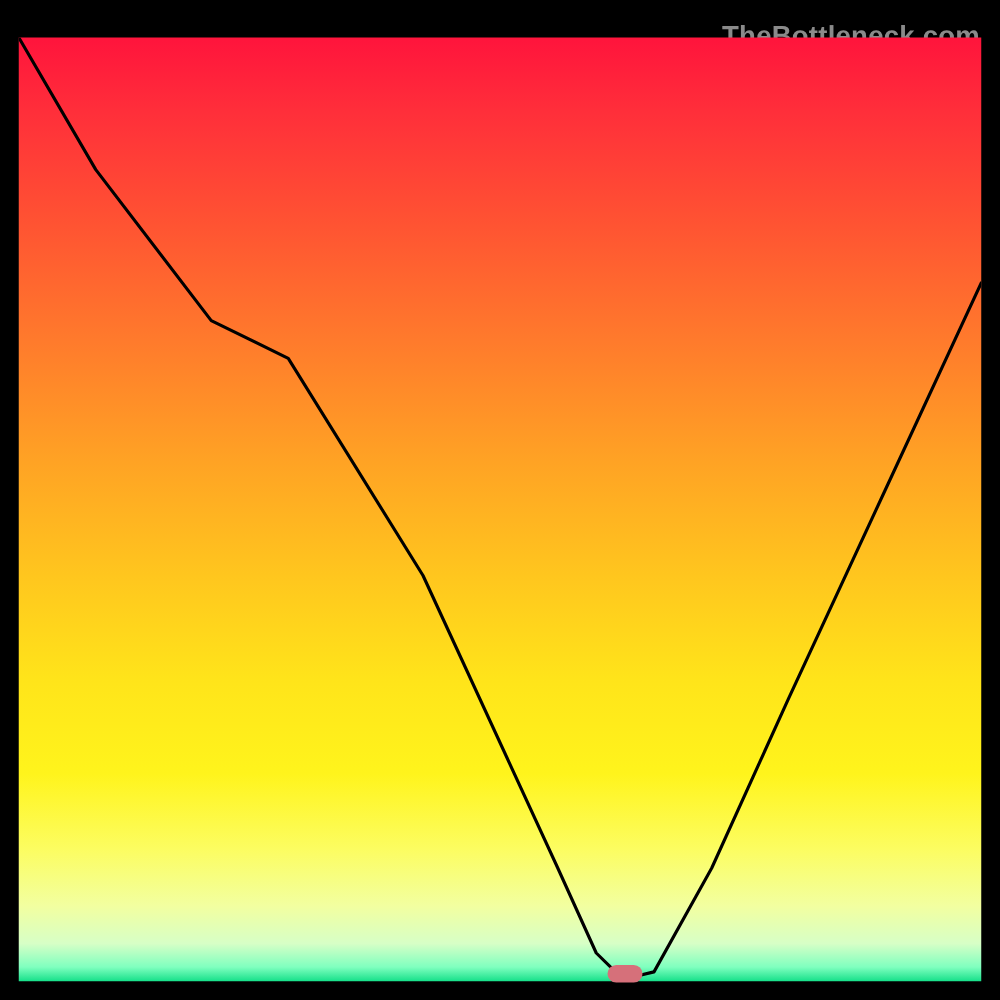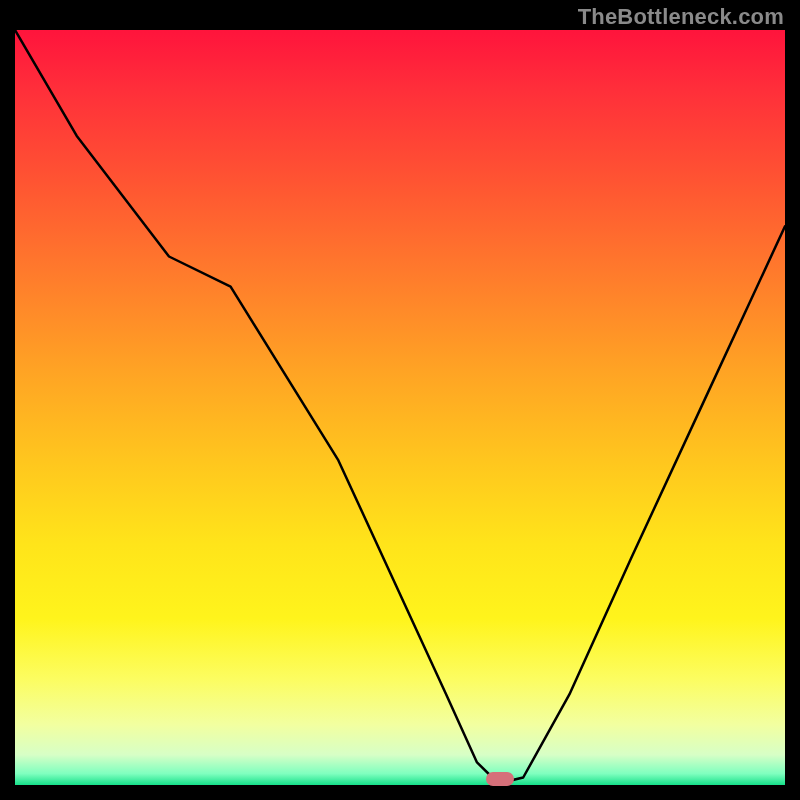--- a/index.html
+++ b/index.html
@@ -34,21 +34,21 @@
       #fff41c 78%,
       #fcfd61 86%,
       #f2ffa0 92%,
       #d7ffc6 96%,
       #7fffbf 98.5%,
       #16e08a 100%
     );
   }
   .attribution {
     position: absolute;
-    top: 4px;
+    top: 16px;
     right: 16px;
     color: #8a8a8a;
     font-size: 22px;
     font-weight: 600;
     letter-spacing: 0.2px;
   }
   svg.curve {
     position: absolute;
     left: 0;
     top: 0;

